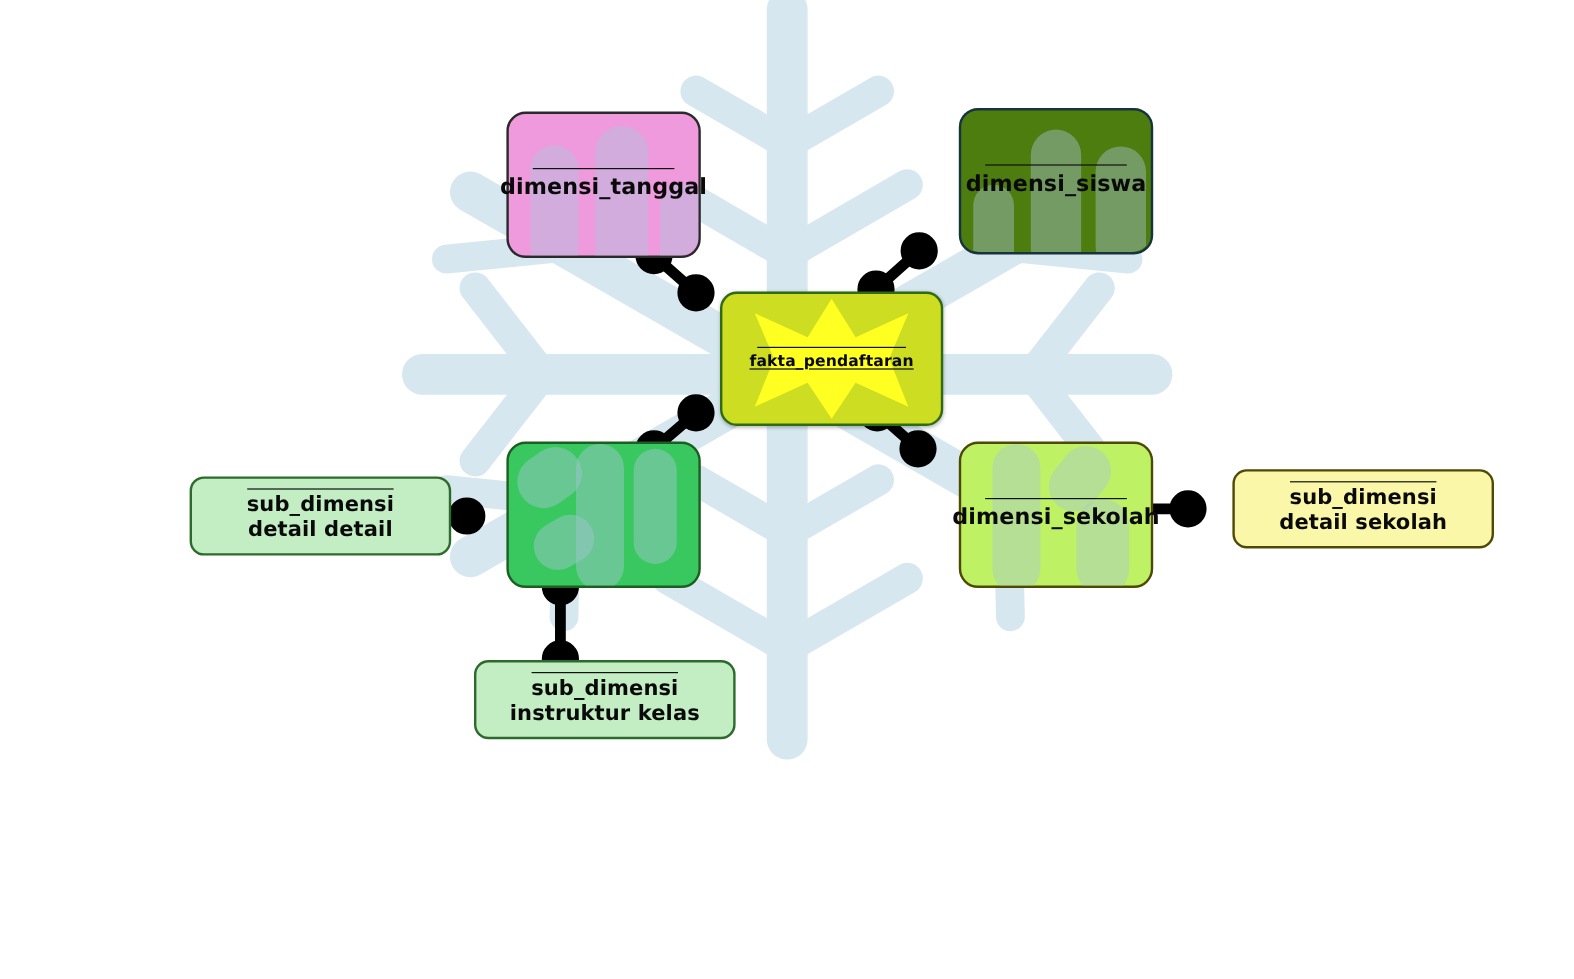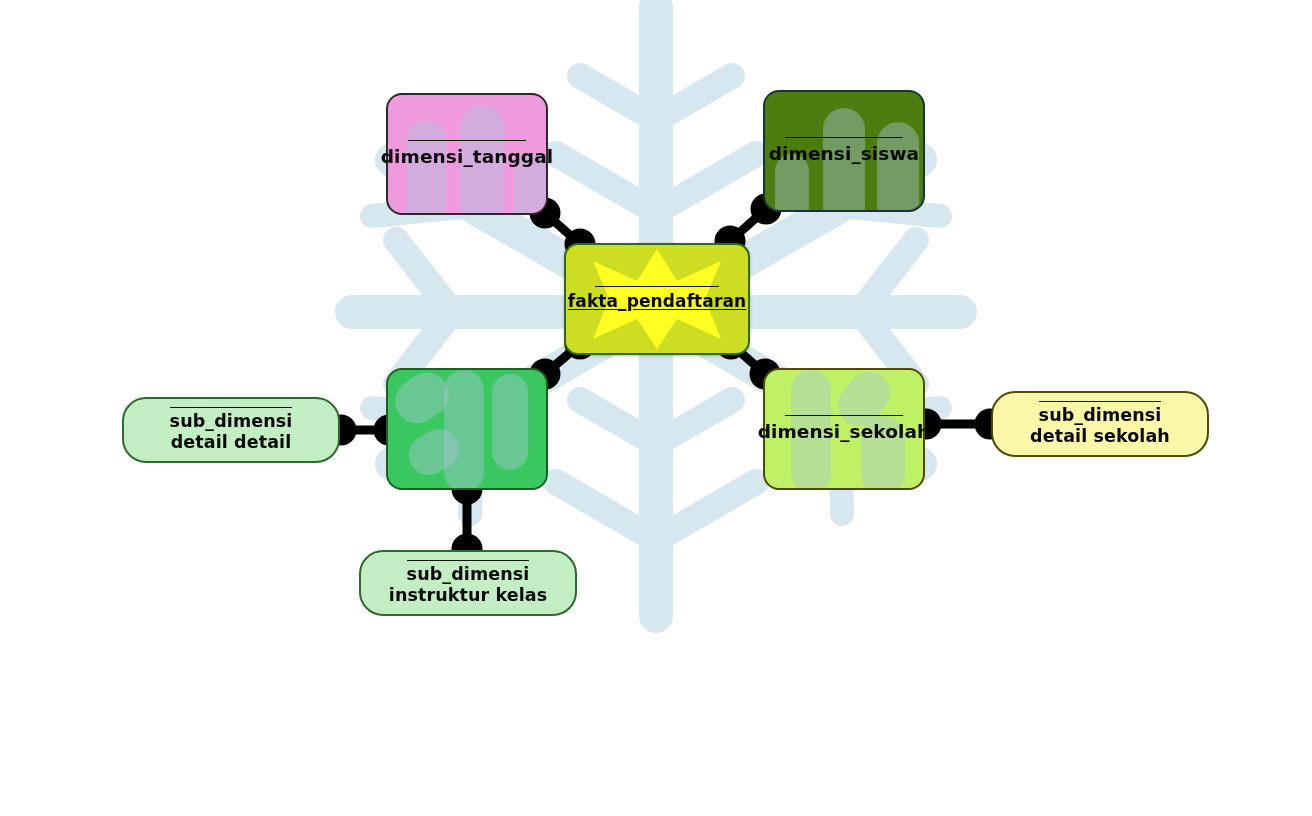--- a/index.html
+++ b/index.html
@@ -35,20 +35,21 @@
   }
   .node {
     position: absolute;
     box-sizing: border-box;
     display: flex;
     flex-direction: column;
     align-items: center;
     justify-content: center;
     overflow: visible;
     z-index: 5;
+    margin-left: 36px;
   }
   .node-inner {
     position: relative;
     z-index: 3;
     width: 100%;
     display: flex;
     flex-direction: column;
     align-items: center;
     justify-content: center;
   }
@@ -74,36 +75,36 @@
     height: 122px;
     border-radius: 16px;
   }
   .dim .rule { width: 118px; }
   .dim .node-label { font-size: 18.5px; }
 
   
   .sub {
     width: 218px;
     height: 66px;
-    border-radius: 24px;
+    border-radius: 12px;
   }
   .sub .rule { width: 122px; margin-bottom: 3px; }
   .sub .node-label { font-size: 17.5px; line-height: 1.22; }
 
   
   #node-fact {
     width: 186px;
     height: 112px;
     border-radius: 14px;
     background: #ccdd22;
     border: 2.5px solid #2e6b12;
     box-shadow: 0 1px 3px rgba(0,0,0,.25);
   }
   #node-fact .node-label {
-    font-size: 17px;
+    font-size: 13px;
     text-decoration: underline;
     text-underline-offset: 2px;
   }
   #node-fact .rule {
     width: 124px;
     border-top: 1.6px solid #111;
     margin-bottom: 4px;
     box-shadow: 0 3px 0 -1.4px #111;
   }
   .fact-star {

